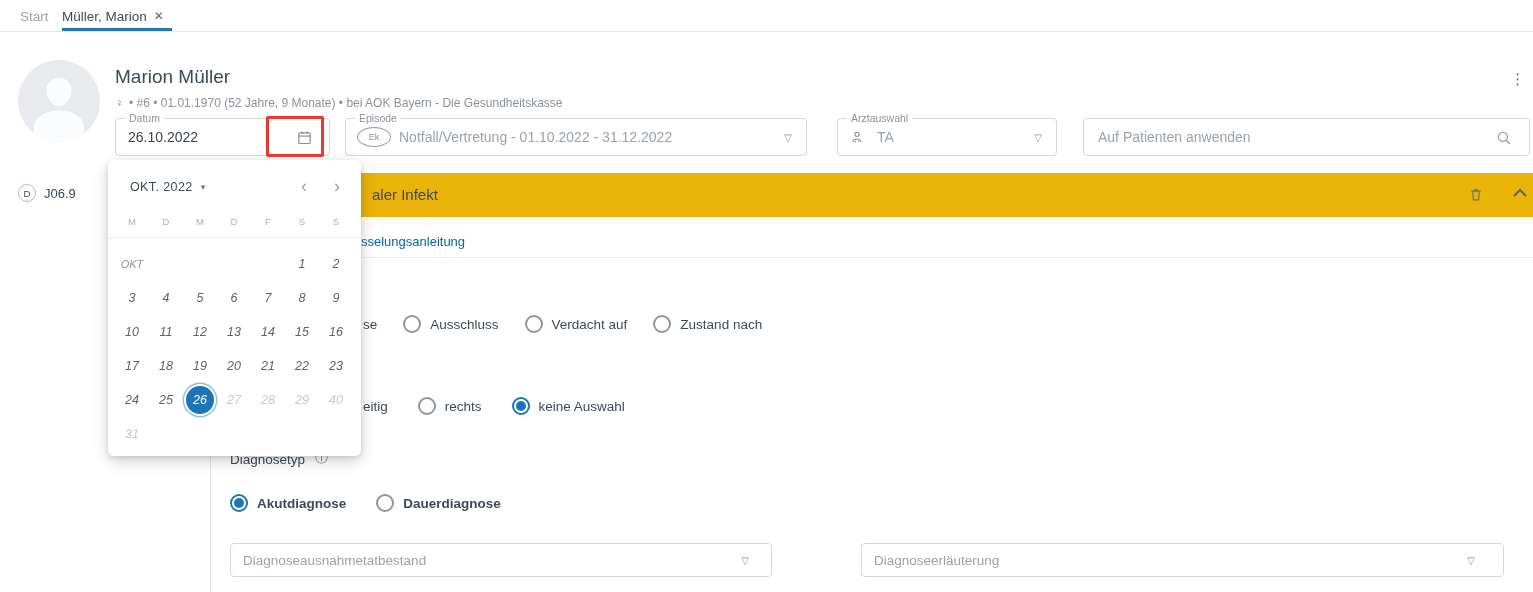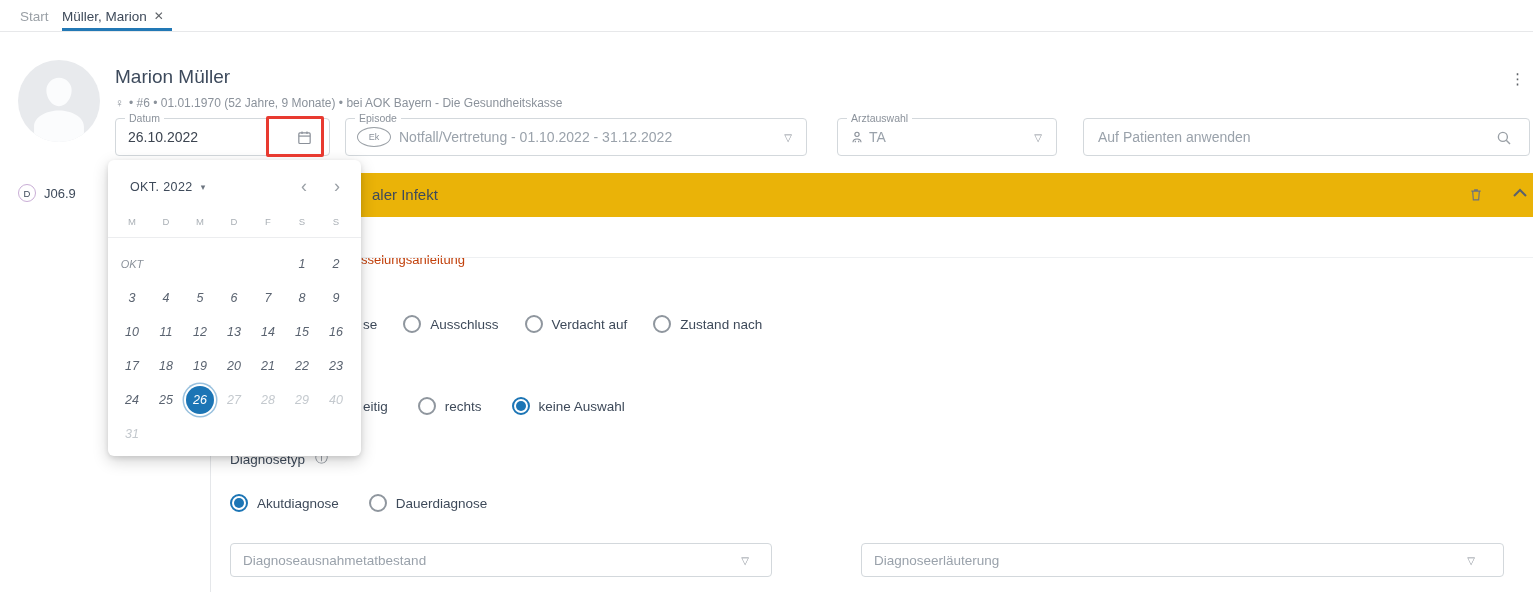--- a/index.html
+++ b/index.html
@@ -24,53 +24,53 @@
   
   .field { position:absolute; height:38px; border:1px solid #d3d8dc; border-radius:4px; background:#fff; display:flex; align-items:center; }
   .field-label { position:absolute; top:-7px; left:9px; background:#fff; padding:0 4px; font-size:10.5px; color:#8b929b; white-space:nowrap; }
   .f-datum { left:115px; top:118px; width:215px; }
   .f-datum .val { margin-left:12px; font-size:14px; color:#3c4450; }
   .cal-btn { position:absolute; left:162px; top:0; width:52px; height:36px; display:flex; align-items:center; justify-content:center; cursor:pointer; }
   .f-episode { left:345px; top:118px; width:462px; }
   .ep-badge { margin-left:11px; width:34px; height:20px; border:1px solid #9aa0a6; border-radius:50%; display:flex; align-items:center; justify-content:center; font-size:9px; color:#8b929b; flex:none; }
   .f-episode .val { margin-left:8px; font-size:14px; color:#9aa2ab; white-space:nowrap; }
   .f-arzt { left:837px; top:118px; width:220px; }
-  .f-arzt .val { margin-left:4px; font-size:14px; color:#9aa2ab; }
+  .f-arzt .val { margin-left:12px; font-size:14px; color:#9aa2ab; }
   .sel-arrow { position:absolute; right:14px; font-size:10px; color:#8a9099; }
   .f-search { left:1083px; top:118px; width:447px; }
   .f-search .ph { margin-left:14px; font-size:14px; color:#9aa2ab; }
   .search-ic { position:absolute; right:16px; top:10px; }
 
   
   .redbox { left:266px; top:116px; width:58px; height:41px; border:3px solid #e83a30; border-radius:2px; z-index:60; pointer-events:none; }
 
   
   .diag-ref { left:18px; top:184px; display:flex; align-items:center; gap:8px; }
   .d-badge { width:18px; height:18px; border:1.4px solid #c9aed6; border-radius:50%; display:flex; align-items:center; justify-content:center; font-size:9.5px; color:#3e4a5a; }
   .d-code { font-size:13px; color:#3e4a5a; }
 
   
   .panel-vline { left:210px; top:173px; width:1px; height:419px; background:#e5e7ea; }
   .panel-bar { left:218px; top:173px; width:1322px; height:44px; background:#eab308; }
   .panel-title { position:absolute; left:154px; top:13px; font-size:15px; color:#3d4a5c; }
   .trash-btn { position:absolute; left:1250px; top:13px; cursor:pointer; }
   .chevup-btn { position:absolute; left:1295px; top:15px; cursor:pointer; }
-  .link-frag { left:361px; top:252px; font-size:13px; color:#c2410c; }
+  .link-frag { left:361px; top:234px; font-size:13px; color:#0369a1; }
   .divider { left:211px; top:257px; width:1322px; height:1px; background:#eef0f2; }
 
   .radio-row { position:absolute; display:flex; align-items:center; }
   .frag { font-size:13.5px; color:#3e4a5a; }
   .radio-item { display:flex; align-items:center; gap:9px; cursor:pointer; }
   .radio-circle { width:18px; height:18px; border:2px solid #8f969e; border-radius:50%; position:relative; flex:none; background:#fff; }
   .radio-circle.checked { border-color:#1c75b5; }
   .radio-circle.checked::after { content:""; position:absolute; left:2px; top:2px; width:10px; height:10px; border-radius:50%; background:#1c75b5; }
   .radio-label { font-size:13.5px; color:#3e4a5a; white-space:nowrap; }
   .row-cert { left:363px; top:315px; gap:26px; }
   .row-lat { left:363px; top:397px; gap:30px; }
-  .row-type { left:230px; top:494px; gap:30px; }
+  .row-type { left:230px; top:494px; gap:30px;font-weight:bold; }
   .diagtype { left:230px; top:449px; display:flex; align-items:flex-end; gap:10px; font-size:13.5px; color:#3e4a5a; }
   .info-ic { color:#8a9099; font-size:13px; }
 
   .dd { position:absolute; height:34px; border:1px solid #d3d8dc; border-radius:4px; background:#fff; display:flex; align-items:center; cursor:pointer; }
   .dd .ph { margin-left:12px; font-size:13.5px; color:#9aa2ab; }
   .dd1 { left:230px; top:543px; width:542px; }
   .dd2 { left:861px; top:543px; width:643px; }
 
   
   .datepicker { left:108px; top:160px; width:253px; height:296px; background:#fff; border-radius:6px; z-index:30;

